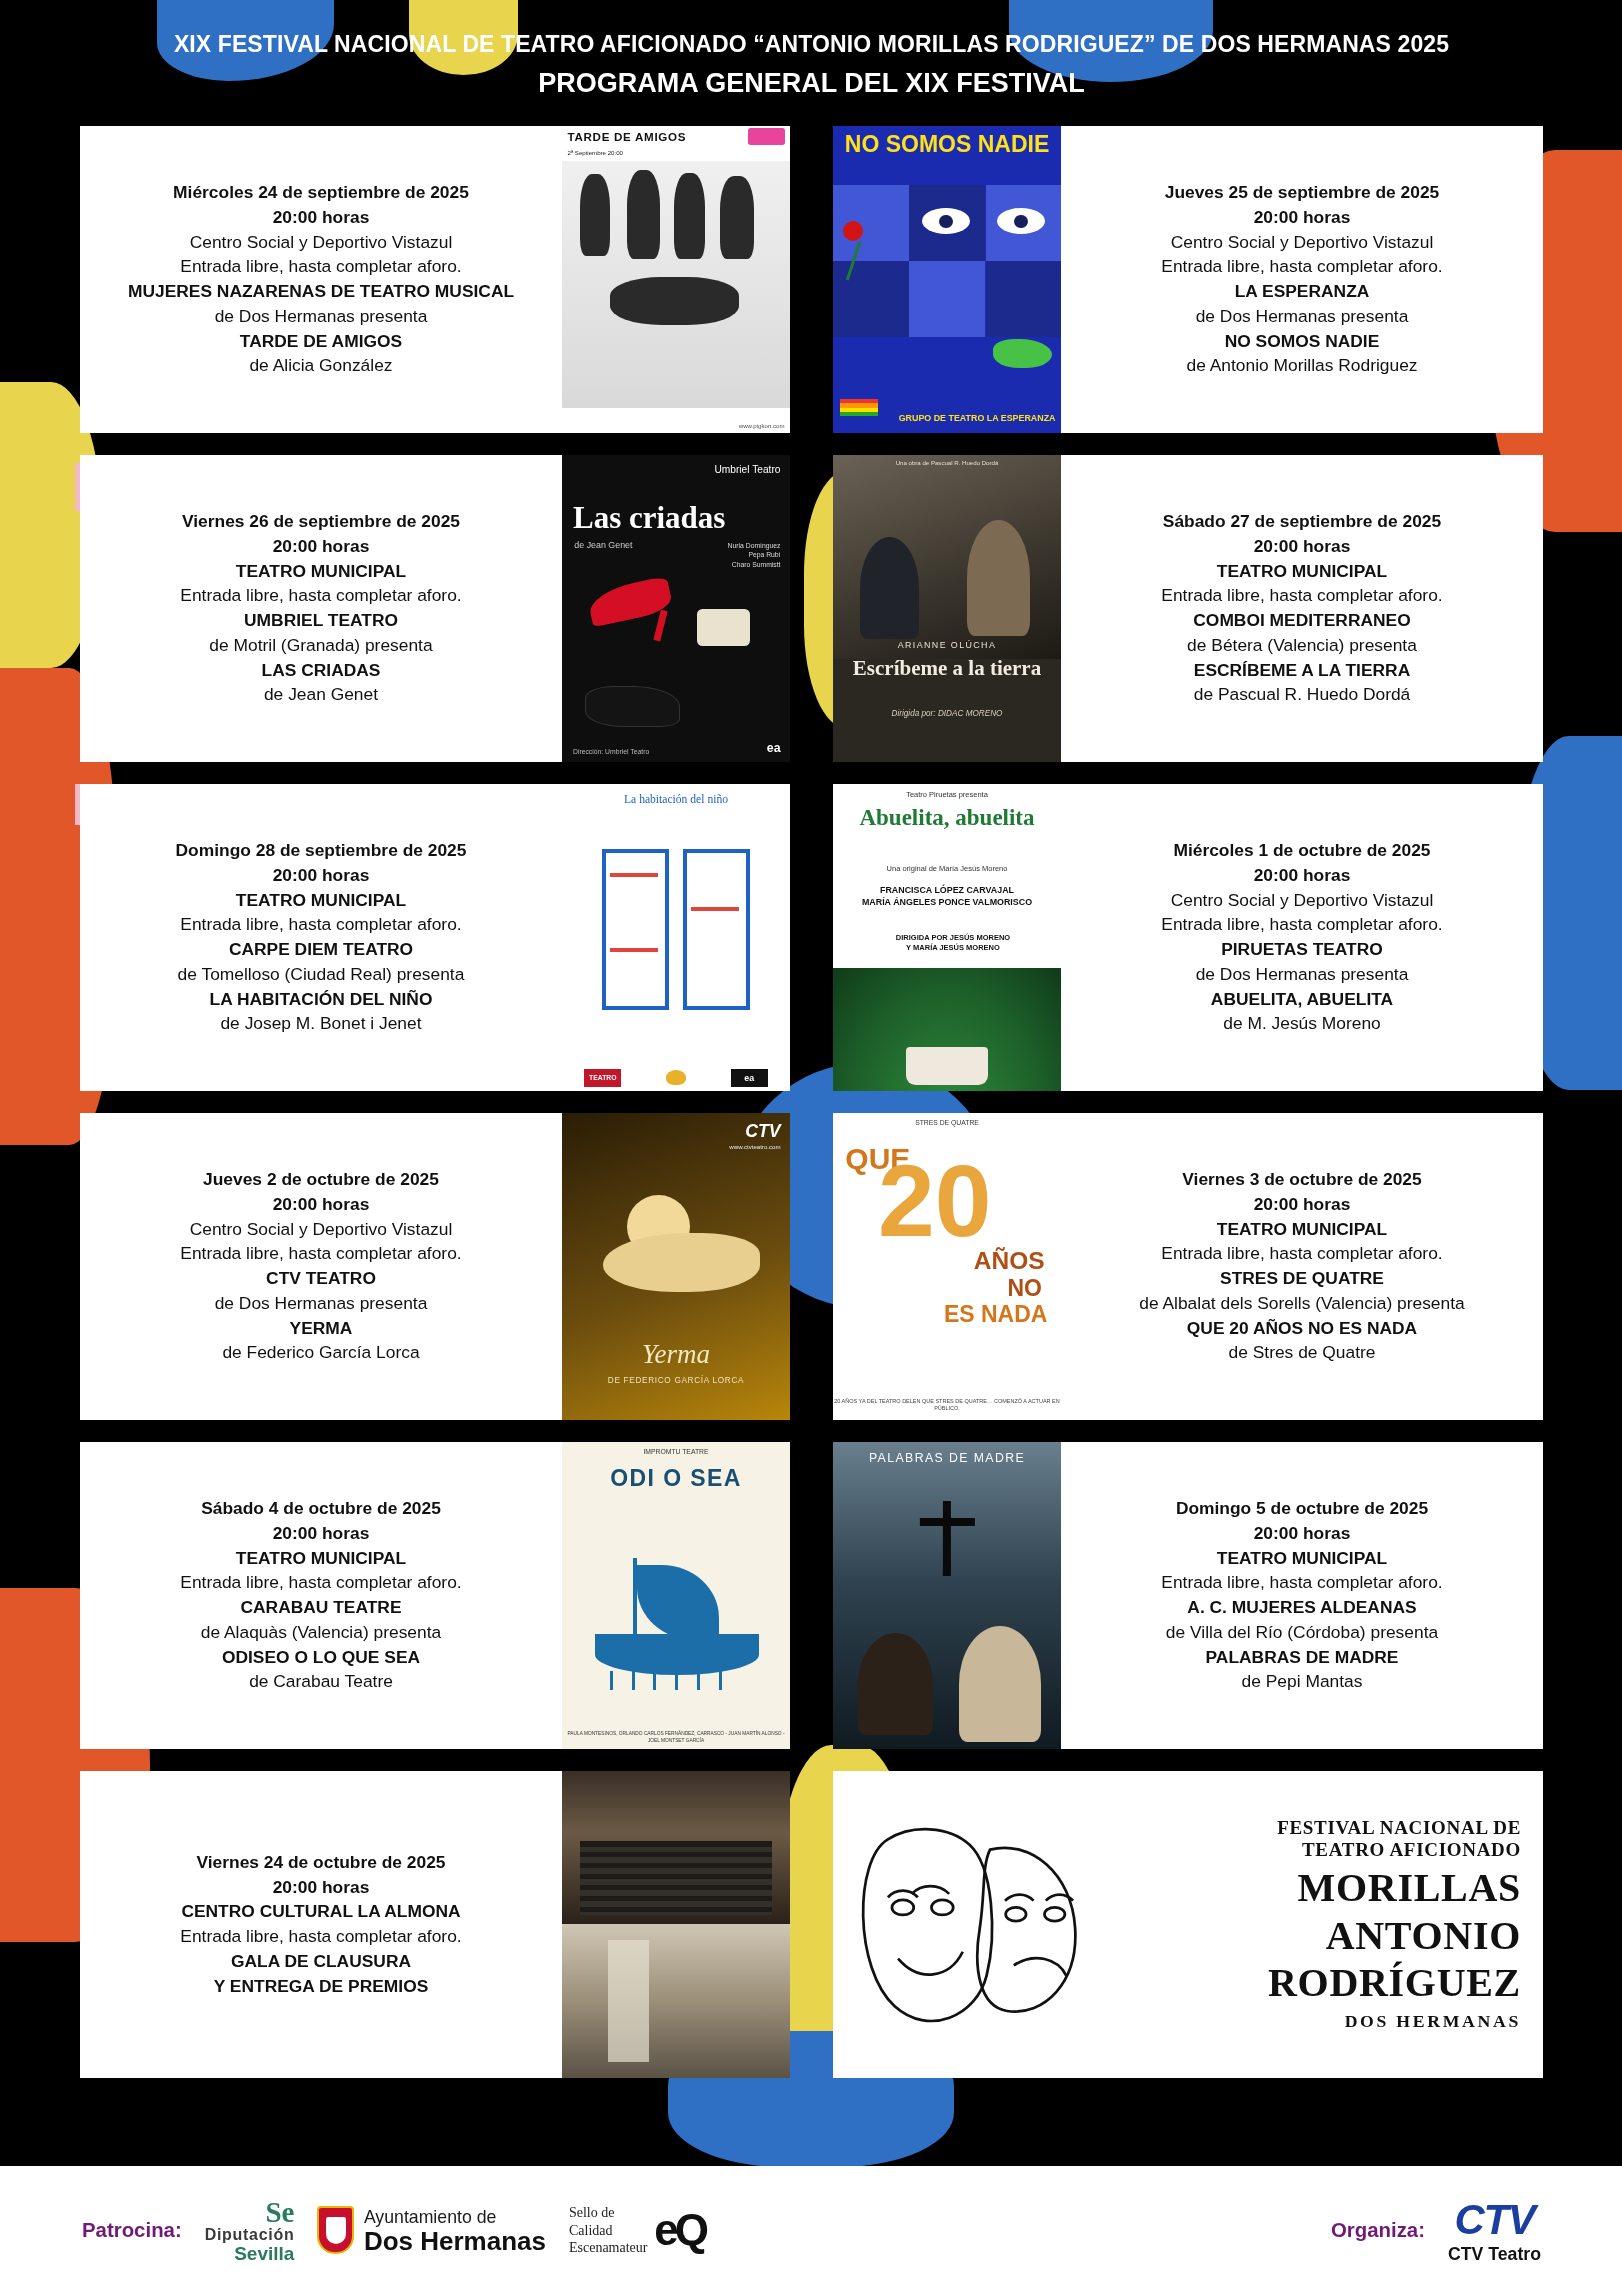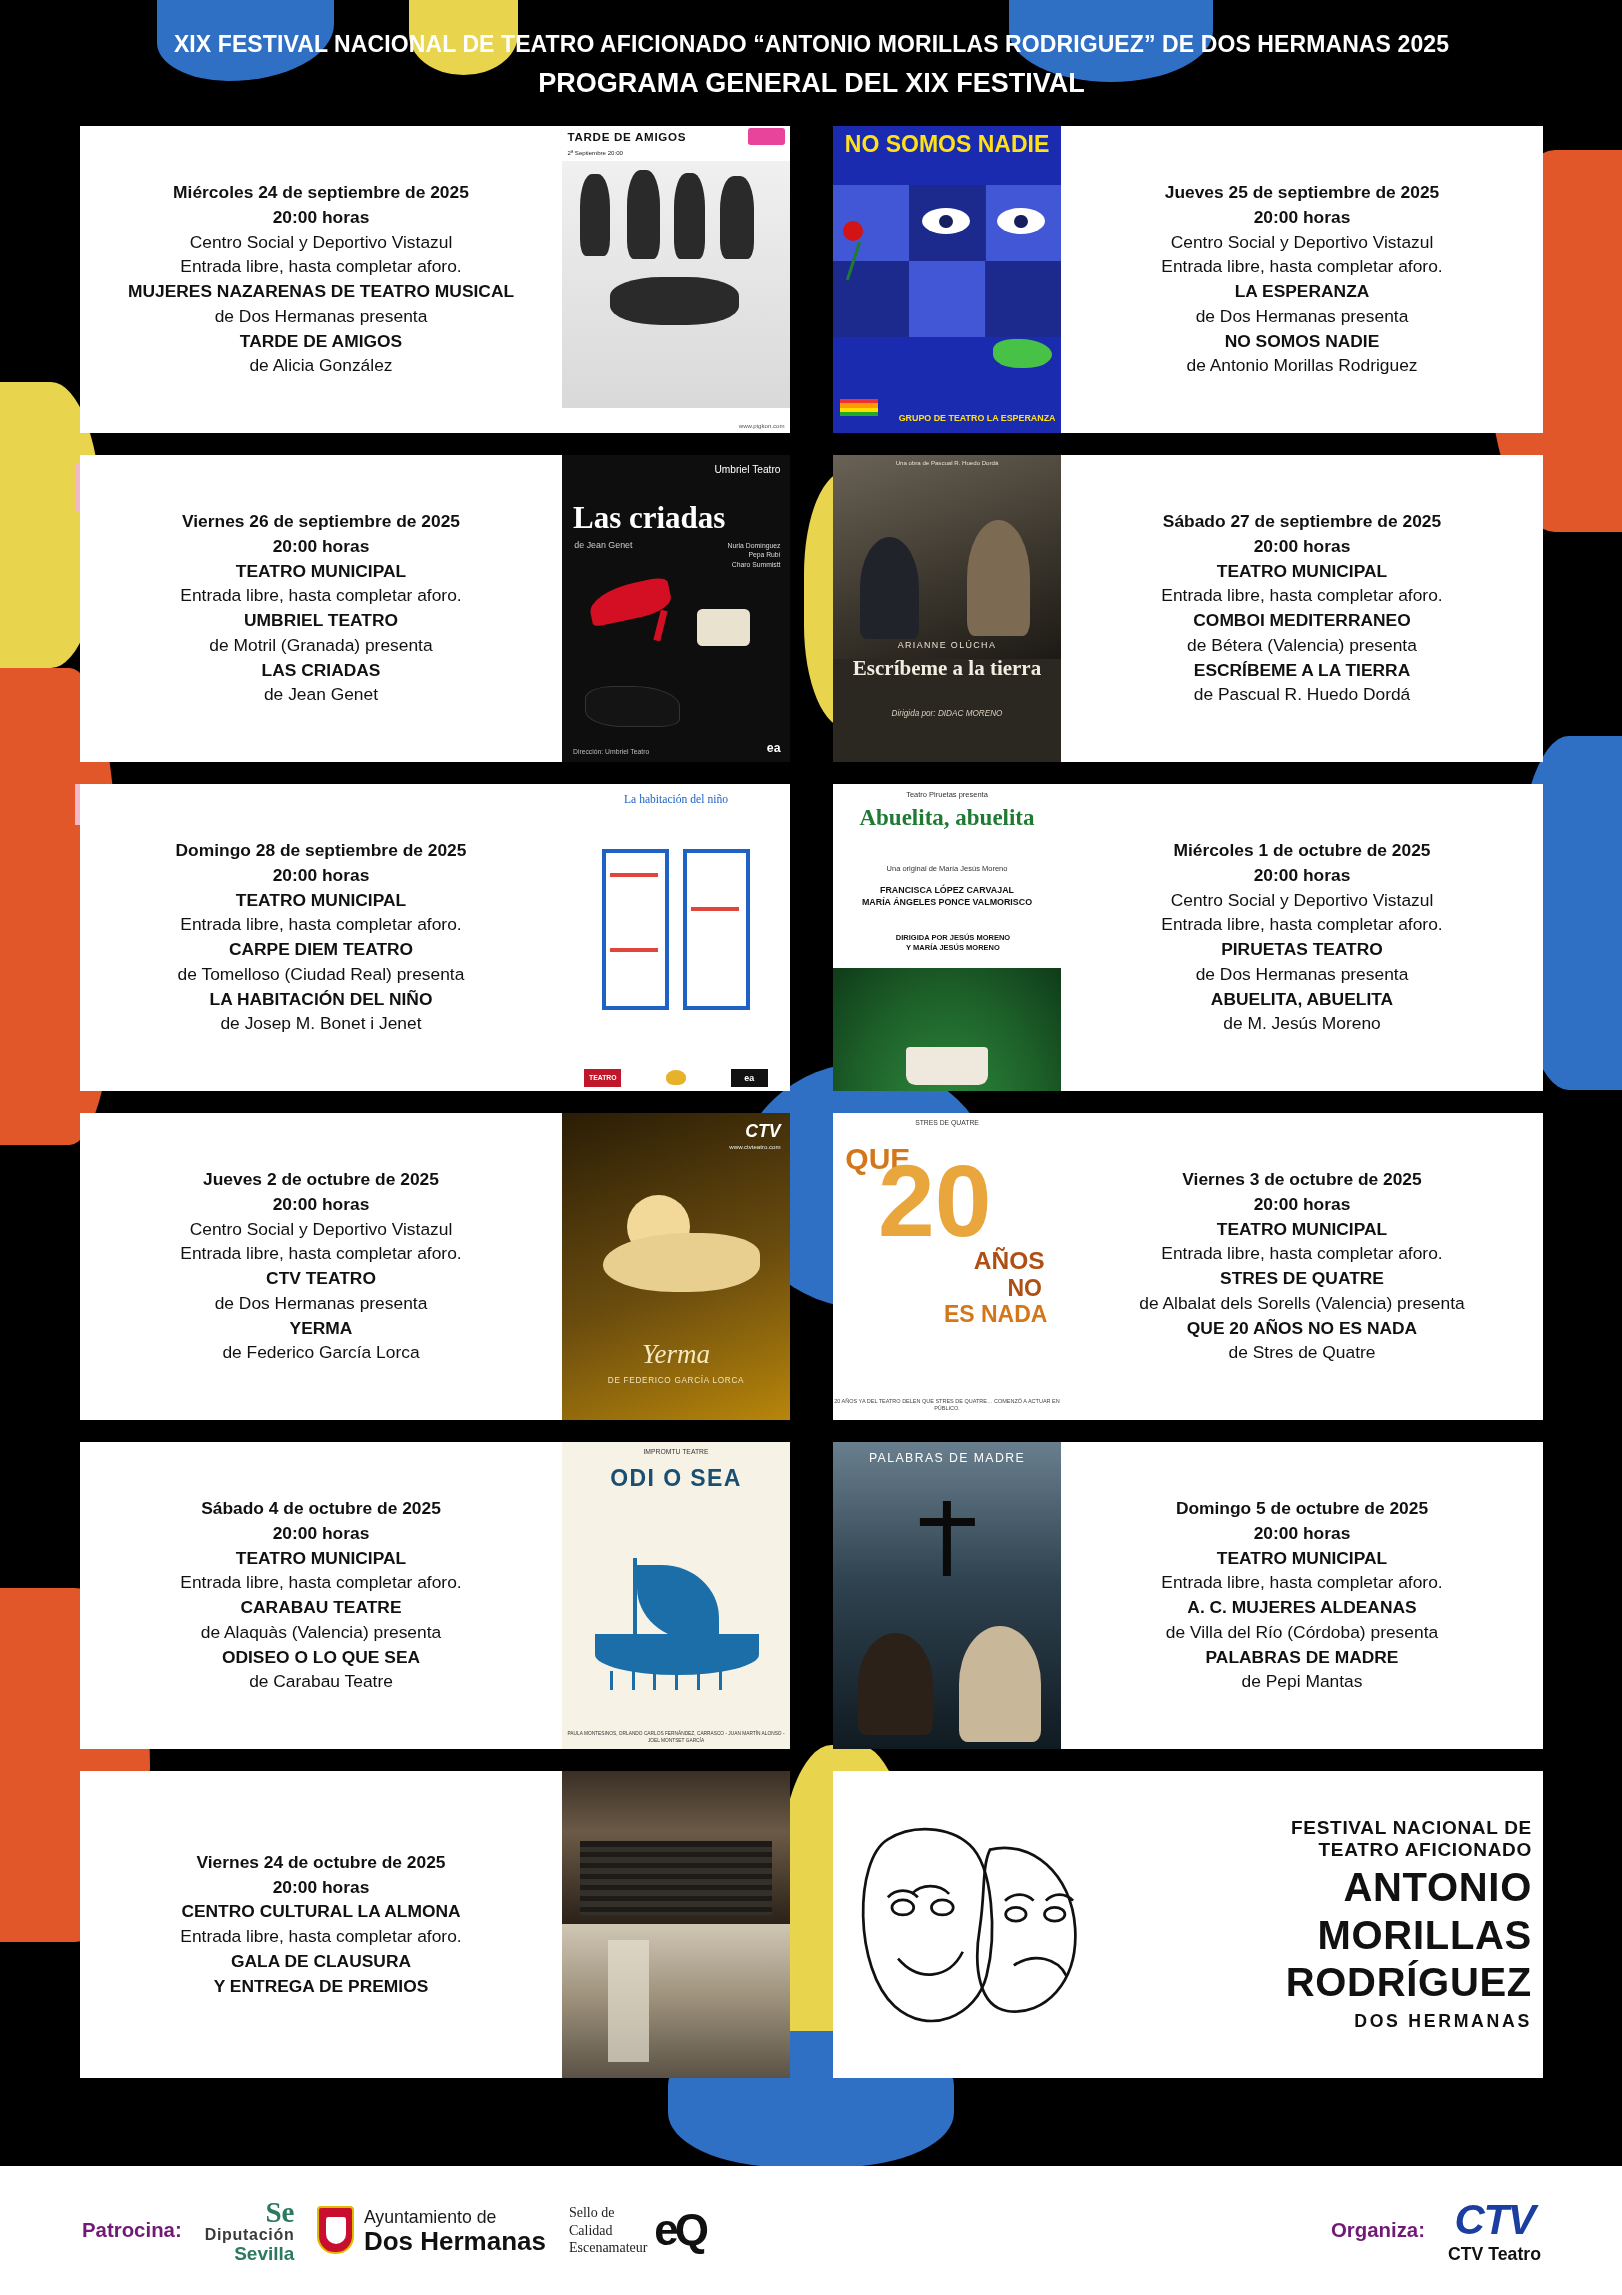--- a/index.html
+++ b/index.html
@@ -182,21 +182,21 @@
   .p-alm { background:#111; display:flex; flex-direction:column; }
   .p-alm .ph1 { flex:1; background: linear-gradient(180deg,#3a2f26 0%, #6b5a46 40%, #2a2119 100%); position:relative; }
   .p-alm .ph1:after { content:""; position:absolute; left:8%; right:8%; top:46%; bottom:6%;
      background: repeating-linear-gradient(180deg,#1d1a17 0 5.5px,#33302a 5.5px 11px); }
   .p-alm .ph2 { flex:1; background: linear-gradient(180deg,#cfc6b4 0%, #9b8f79 50%, #5b5246 100%); position:relative; }
   .p-alm .ph2:after { content:""; position:absolute; left:20%; width:41px; top:10%; bottom:10%; background:#e6dfd0; opacity:.7; }
 
   
   .logo-card { width:710px; height:307px; background:#fff; display:flex; align-items:center; }
   .logo-card .masks { width:286px; height:225px; position:relative; flex:0 0 286px; margin-left:13.6px; }
-  .logo-card .txt { flex:1; padding-right:11px; text-align:right; }
+  .logo-card .txt { flex:1; padding-right:22px; text-align:right;font-family:Liberation Serif, serif; }
   .logo-card .l1 { font-size:19px; font-weight:bold; letter-spacing:0.7px; line-height:1.2; }
   .logo-card .l2 { font-size:40px; font-weight:bold; letter-spacing:0.7px; line-height:1.08; margin-top:4.1px; }
   .logo-card .l3 { font-size:17.7px; font-weight:bold; letter-spacing:2.7px; margin-top:6.8px; }
 
   
   .footer {
     position:absolute; left:0; right:0; bottom:0; height:129px;
     background:#fff; z-index:5;
     display:flex; align-items:center; justify-content:space-between;
     padding: 0 82px;
@@ -545,22 +545,22 @@
           <ellipse cx="305" cy="150" rx="15" ry="10"></ellipse>
           <path d="M232 130 C245 118 263 118 274 130"></path>
           <path d="M292 130 C303 118 321 118 332 130"></path>
           <path d="M245 225 C275 205 310 215 322 240"></path>
         </g>
       </svg>
     </div>
     <div class="txt">
       <div class="l1">FESTIVAL NACIONAL DE</div>
       <div class="l1">TEATRO AFICIONADO</div>
+      <div class="l2">MORILLAS</div>
       <div class="l2">ANTONIO</div>
-      <div class="l2">MORILLAS</div>
       <div class="l2">RODRÍGUEZ</div>
       <div class="l3">DOS HERMANAS</div>
     </div>
   </div>
 
 </div>
 
 <div class="footer">
   <div class="foot-left">
     <div class="foot-label">Patrocina:</div>

